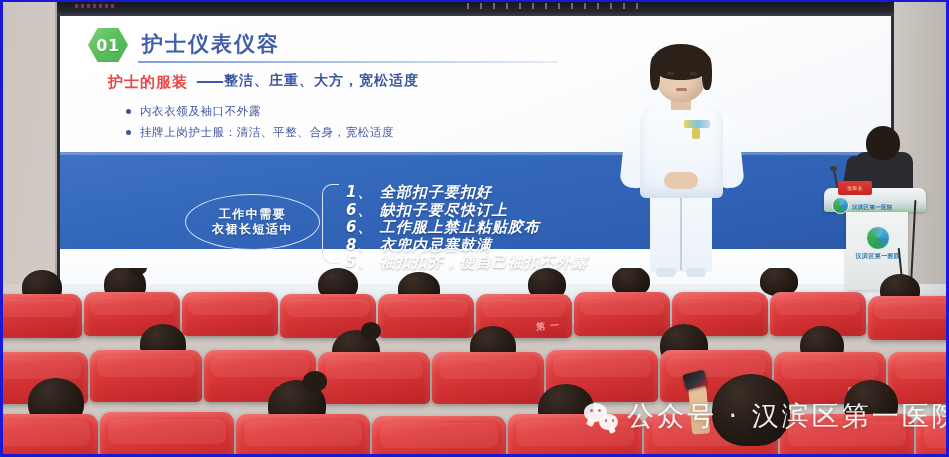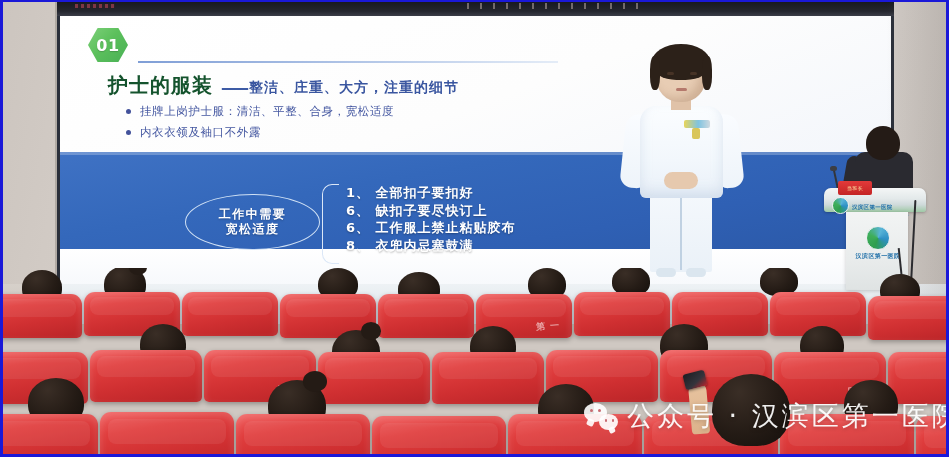--- a/index.html
+++ b/index.html
@@ -101,21 +101,21 @@
   .sec-rule{
     position:absolute;left:78px;top:45px;width:420px;height:2px;
     background:linear-gradient(90deg,#7f9ed6 0%,#b9cbe9 60%,#e4ecf7 100%);
   }
 
   
   .sub-head{
     position:absolute;left:48px;top:56px;display:flex;align-items:flex-end;
   }
   .sub-head .green{
-    color:#14532d;font-size:20px;font-weight:bold;letter-spacing:1px;
+    color:#ef4444;font-size:15px;font-weight:bold;letter-spacing:1px;
     text-shadow:0 1px 0 rgba(255,255,255,.9);
   }
   .sub-head .dash{
     color:#3d5ba5;font-size:15px;font-weight:bold;margin:0 2px 2px 8px;letter-spacing:-2px;
   }
   .sub-head .blue{
     color:#3a56a0;font-size:14px;font-weight:bold;letter-spacing:1px;margin-bottom:2px;
   }
 
   
@@ -140,22 +140,22 @@
   
   .brace{
     position:absolute;left:262px;top:168px;width:16px;height:78px;
     border-left:1.6px solid #dbe7f7;border-top:1.6px solid #dbe7f7;border-bottom:1.6px solid #dbe7f7;
     border-radius:10px 0 0 10px;
   }
 
   
   .numlist{position:absolute;left:286px;top:168px;}
   .nl{
-    color:#ffffff;font-size:13px;font-weight:bold;letter-spacing:1px;
-    line-height:17.5px;white-space:nowrap;text-shadow:0 1px 2px rgba(0,0,0,.3);
+    color:#ffffff;font-size:15px;font-weight:bold;letter-spacing:1px;
+    line-height:17.5px;white-space:nowrap;text-shadow:0 1px 2px rgba(0,0,0,.3);font-style:italic;
   }
 
   
   .presenter{position:absolute;left:612px;top:48px;width:140px;height:235px;}
   .pr-head{
     position:absolute;left:44px;top:0;width:50px;height:54px;border-radius:48% 48% 46% 46%;
     background:#e8cdb4;box-shadow:inset -6px -4px 10px rgba(150,110,80,.3);
   }
   .pr-hair{
     position:absolute;left:40px;top:-4px;width:58px;height:36px;border-radius:50% 50% 42% 42%;
@@ -364,51 +364,53 @@
   <div class="slide">
     <div class="slide-white"></div>
     <div class="slide-blue"></div>
     <div class="slide-bottom"></div>
 
     <div class="sec-badge">
       <div class="hexa">
         <span>01</span>
       </div>
     </div>
+    <div class="sec-title">护士仪表仪容</div>
     <div class="sec-rule"></div>
 
     <div class="sub-head">
       <span class="green">护士的服装</span>
       <span class="dash">——</span>
-      <span class="blue">整洁、庄重、大方，注重的细节</span>
+      <span class="blue">整洁、庄重、大方，宽松适度</span>
     </div>
 
     <div class="bullets">
+      <div class="bl">
+        <span class="dot"></span>
+        <span class="txt">内衣衣领及袖口不外露</span>
+      </div>
       <div class="bl">
         <span class="dot"></span>
         <span class="txt">挂牌上岗护士服：清洁、平整、合身，宽松适度</span>
       </div>
-      <div class="bl">
-        <span class="dot"></span>
-        <span class="txt">内衣衣领及袖口不外露</span>
-      </div>
     </div>
 
     <div class="oval">
       <div>工作中需要</div>
-      <div>宽松适度</div>
+      <div>衣裙长短适中</div>
     </div>
 
     <div class="brace"></div>
 
     <div class="numlist">
       <div class="nl">1、 全部扣子要扣好</div>
       <div class="nl">6、 缺扣子要尽快订上</div>
       <div class="nl">6、 工作服上禁止粘贴胶布</div>
       <div class="nl">8、 衣兜内忌塞鼓满</div>
+      <div class="nl">5、 袖扣扣齐，使自己袖扣不外露</div>
     </div>
   </div>
 
   <div class="presenter">
     <div class="pr-arm-l"></div>
     <div class="pr-arm-r"></div>
     <div class="pr-legs"></div>
     <div class="pr-legsplit"></div>
     <div class="pr-shoe-l"></div>
     <div class="pr-shoe-r"></div>

